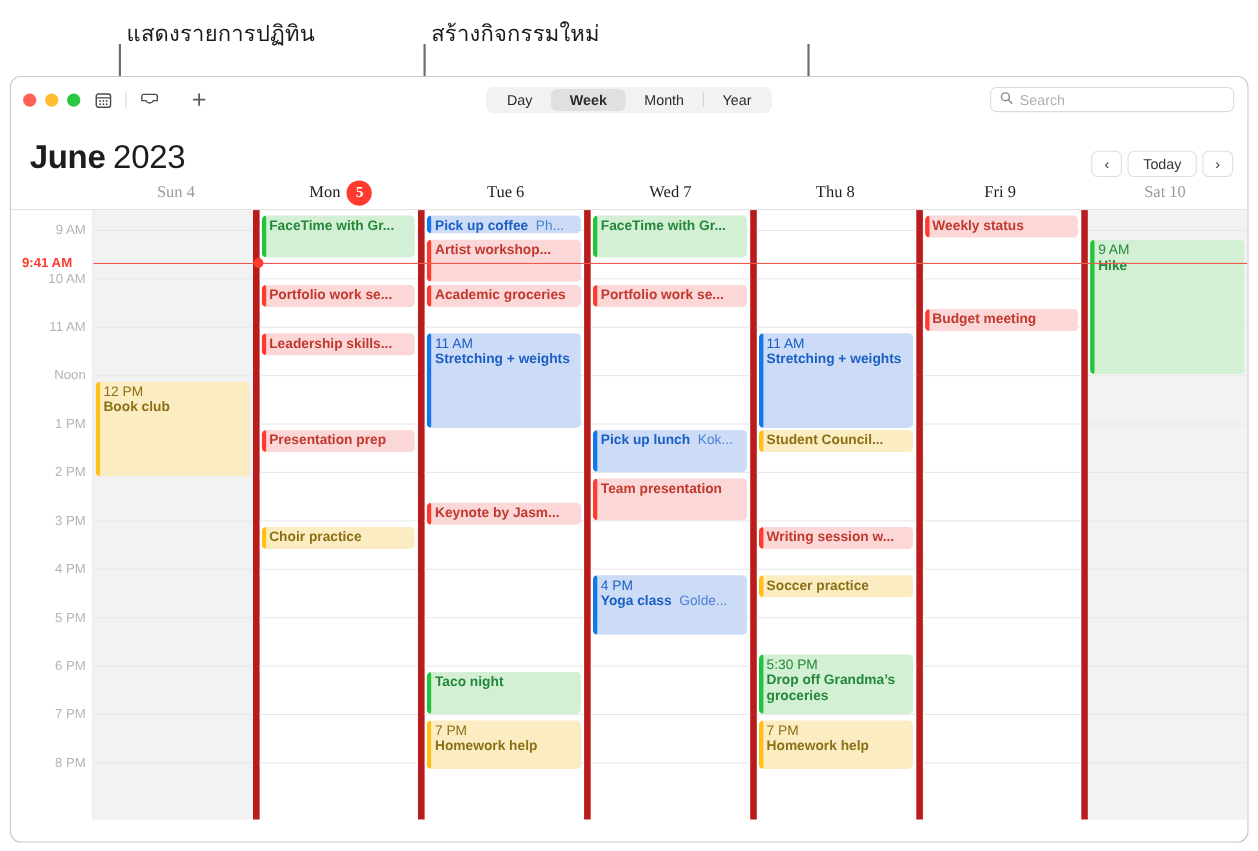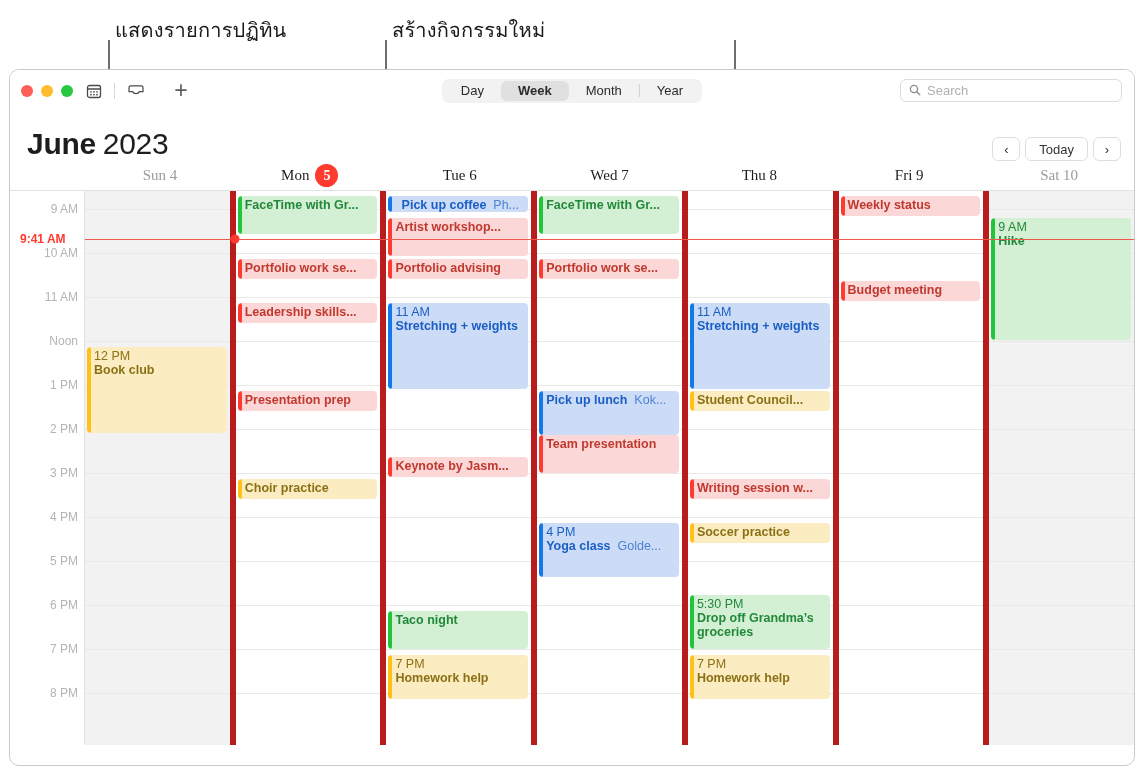--- a/index.html
+++ b/index.html
@@ -358,44 +358,44 @@
           <div class="hline" style="top: 106px;"></div>
           <div class="hline" style="top: 150px;"></div>
           <div class="hline" style="top: 194px;"></div>
           <div class="hline" style="top: 238px;"></div>
           <div class="hline" style="top: 282px;"></div>
           <div class="hline" style="top: 326px;"></div>
           <div class="hline" style="top: 370px;"></div>
           <div class="hline" style="top: 414px;"></div>
           <div class="hline" style="top: 458px;"></div>
           <div class="hline" style="top: 502px;"></div>
-          <div class="ev blue nowrap-line" style="top: 5px; height: 16px; text-align: center;"><span class="ttl">Pick up coffee</span><span class="loc">&nbsp; Ph...</span></div>
+          <div class="ev blue nowrap-line" style="top: 5px; height: 16px;"><span class="ttl">Pick up coffee</span><span class="loc">&nbsp; Ph...</span></div>
           <div class="ev red" style="top: 27px; height: 38px;"><span class="ttl">Artist workshop...</span></div>
-          <div class="ev red nowrap-line" style="top: 68px; height: 20px;"><span class="ttl">Portfolio advising</span></div>
+          <div class="ev red nowrap-line" style="top: 68px; height: 20px;"><span class="ttl">Academic groceries</span></div>
           <div class="ev blue" style="top: 112px; height: 86px;"><span class="tm">11 AM</span><span class="ttl">Stretching + weights</span></div>
           <div class="ev red nowrap-line" style="top: 266px; height: 20px;"><span class="ttl">Keynote by Jasm...</span></div>
           <div class="ev green" style="top: 420px; height: 38px;"><span class="ttl">Taco night</span></div>
           <div class="ev yellow" style="top: 464px; height: 44px;"><span class="tm">7 PM</span><span class="ttl">Homework help</span></div>
         </div>
         <div class="col">
           <div class="hline" style="top: 18px;"></div>
           <div class="hline" style="top: 62px;"></div>
           <div class="hline" style="top: 106px;"></div>
           <div class="hline" style="top: 150px;"></div>
           <div class="hline" style="top: 194px;"></div>
           <div class="hline" style="top: 238px;"></div>
           <div class="hline" style="top: 282px;"></div>
           <div class="hline" style="top: 326px;"></div>
           <div class="hline" style="top: 370px;"></div>
           <div class="hline" style="top: 414px;"></div>
           <div class="hline" style="top: 458px;"></div>
           <div class="hline" style="top: 502px;"></div>
           <div class="ev green" style="top: 5px; height: 38px;"><span class="ttl">FaceTime with Gr...</span></div>
           <div class="ev red nowrap-line" style="top: 68px; height: 20px;"><span class="ttl">Portfolio work se...</span></div>
-          <div class="ev blue" style="top: 200px; height: 44px;"><span class="ttl">Pick up lunch</span><span class="loc">&nbsp; Kok...</span></div>
+          <div class="ev blue" style="top: 200px; height: 38px;"><span class="ttl">Pick up lunch</span><span class="loc">&nbsp; Kok...</span></div>
           <div class="ev red" style="top: 244px; height: 38px;"><span class="ttl">Team presentation</span></div>
           <div class="ev blue" style="top: 332px; height: 54px;"><span class="tm">4 PM</span><span class="ttl">Yoga class</span><span class="loc">&nbsp; Golde...</span></div>
         </div>
         <div class="col">
           <div class="hline" style="top: 18px;"></div>
           <div class="hline" style="top: 62px;"></div>
           <div class="hline" style="top: 106px;"></div>
           <div class="hline" style="top: 150px;"></div>
           <div class="hline" style="top: 194px;"></div>
           <div class="hline" style="top: 238px;"></div>

